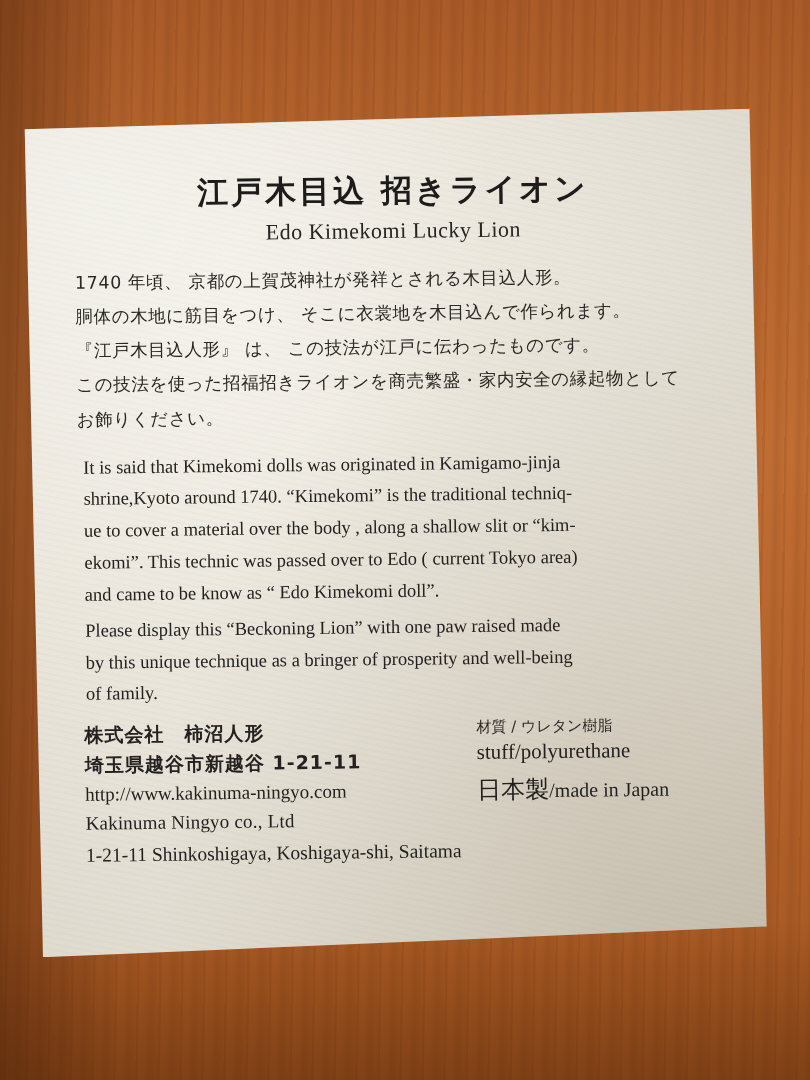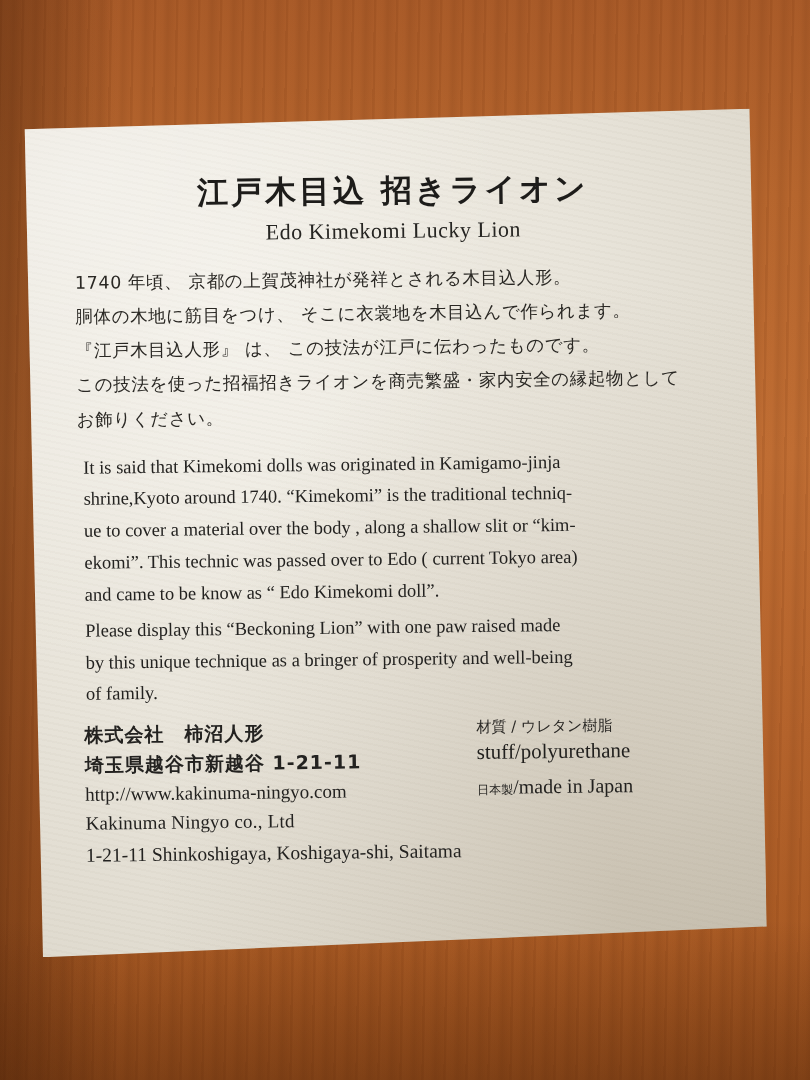--- a/index.html
+++ b/index.html
@@ -178,21 +178,21 @@
     line-height: 1.35;
     margin-bottom: 8px;
   }
   .material .mixed {
     font-size: 20px;
     color: #201f1d;
     line-height: 1.35;
   }
   .material .mixed .jpx {
     font-family: "DejaVu Sans", sans-serif;
-    font-size: 12px;
+    font-size: 24px;
   }
   .material .mixed .enx {
     font-family: "Liberation Serif", serif;
     font-size: 20px;
   }
 </style>
 </head>
 <body>
 
 <div class="wood-bg"></div>

